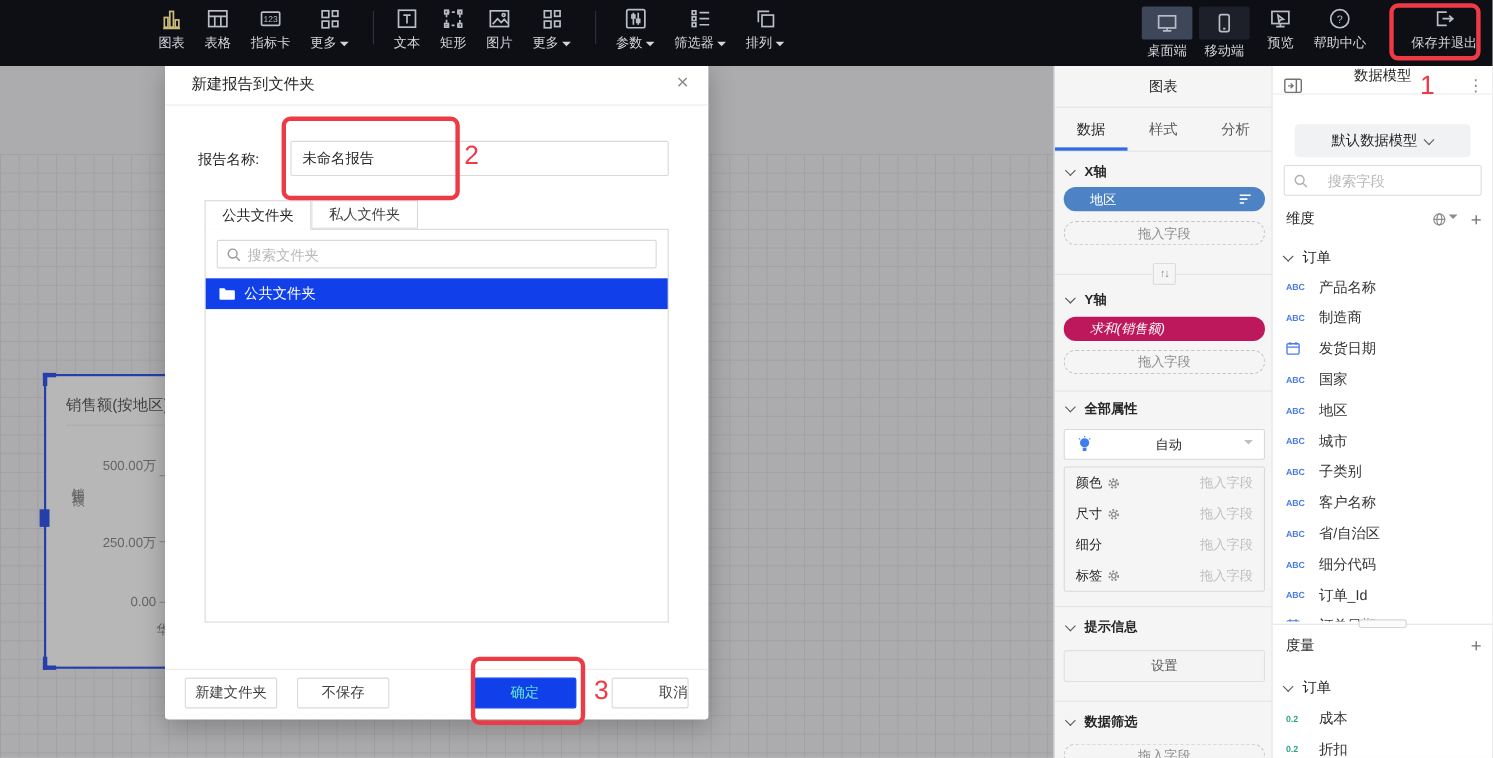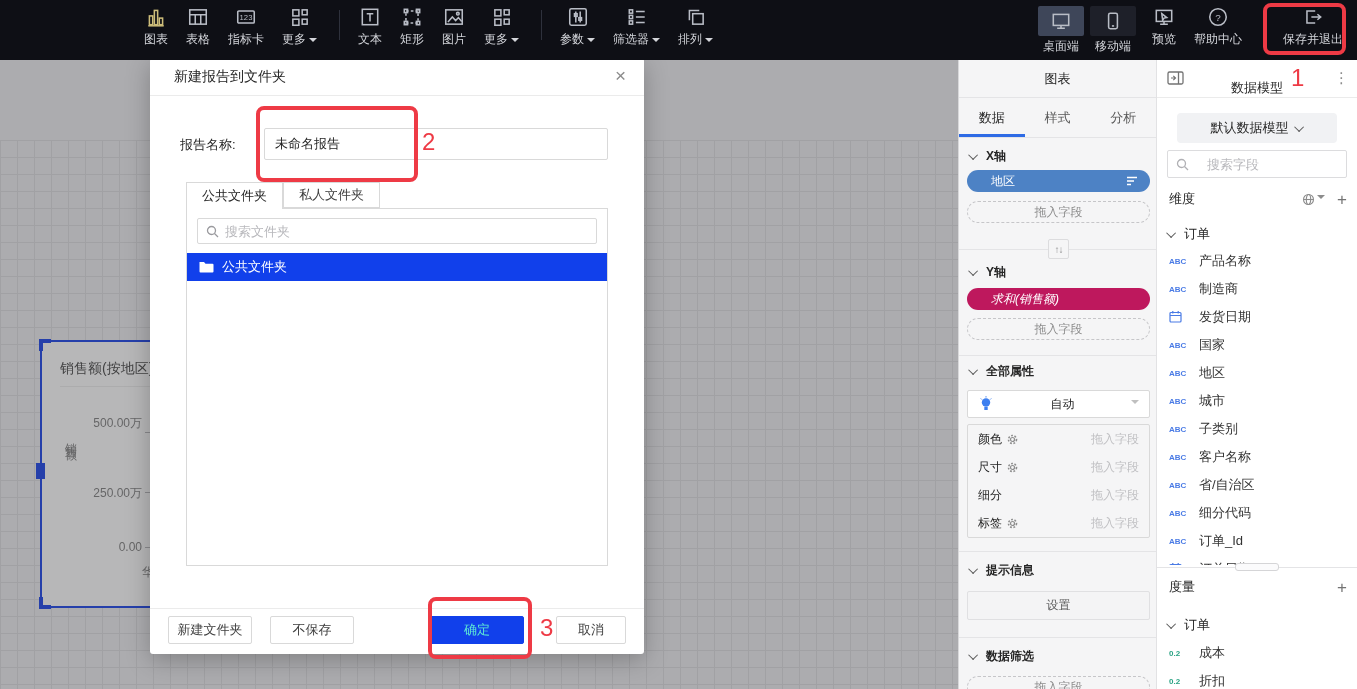--- a/index.html
+++ b/index.html
@@ -81,21 +81,21 @@
   .autobox { position:absolute; left:8px; width:183px; height:28px; background:#fff; border:1px solid #d9d9d9; border-radius:2px; display:flex; align-items:center; padding:0 10px; cursor:pointer; }
   .autobox .lbl { flex:1; text-align:center; font-size:12px; color:#262626; }
   .propsbox { position:absolute; left:8px; width:183px; border:1px solid #d9d9d9; border-radius:2px; }
   .prow { height:28px; display:flex; align-items:center; padding:0 10px; gap:5px; }
   .prow .pl { font-size:12px; color:#262626; }
   .prow .pr { margin-left:auto; font-size:12px; color:#bfbfc2; }
   .setbtn { position:absolute; left:8px; width:183px; height:29px; background:#f4f4f5; border:1px solid #e0e0e2; border-radius:2px; font-size:12px; color:#595959; display:flex; align-items:center; justify-content:center; cursor:pointer; }
 
   
   .dpanel { position:absolute; left:1157px; top:60px; width:200px; height:629px; background:#fff; overflow:hidden; z-index:6; }
-  .dp-head { position:relative; height:38px; border-bottom:1px solid #ebebeb; display:flex; align-items:flex-end; justify-content:center; font-size:13px; color:#262626; }
+  .dp-head { position:relative; height:26px; border-bottom:1px solid #ebebeb; display:flex; align-items:flex-start; justify-content:center; font-size:13px; color:#262626; }
   .dp-collapse { position:absolute; left:10px; top:10px; cursor:pointer; }
   .dp-more { position:absolute; right:8px; top:9px; font-size:15px; color:#8c8c8c; cursor:pointer; }
   .dp-select { position:absolute; left:20px; top:53px; width:160px; height:30px; background:#f1f2f4; border-radius:4px; display:flex; align-items:center; justify-content:center; gap:8px; font-size:13px; color:#262626; cursor:pointer; }
   .dp-search { position:absolute; left:10px; top:90px; width:180px; height:28px; border:1px solid #dcdcde; border-radius:2px; display:flex; align-items:center; padding:0 8px; gap:18px; }
   .dp-search input { border:none; outline:none; flex:1; width:100%; font-size:13px; font-family:inherit; }
   .dp-search input::placeholder { color:#b8b8bc; }
   .dp-row { position:absolute; left:12px; right:10px; display:flex; align-items:center; font-size:13px; color:#262626; }
   .dp-row .ricons { margin-left:auto; display:flex; align-items:center; gap:12px; color:#8c8c8c; }
   .plus { font-size:17px; color:#737373; line-height:1; cursor:pointer; }
   .fieldlist { position:absolute; left:0; top:187px; width:200px; height:318px; overflow:hidden; }
@@ -326,21 +326,21 @@
             <path d="M0.5,1 h4.5 l1.5,1.8 h7 a1,1 0 0 1 1,1 v6.7 a1,1 0 0 1 -1,1 h-12 a1,1 0 0 1 -1,-1 z" fill="#fff"></path>
           </svg>
         <span>公共文件夹</span>
       </div>
     </div>
 
     <div class="m-footer-line"></div>
     <button class="m-btn" style="left:18px; width:84px;">新建文件夹</button>
     <button class="m-btn" style="left:120px; width:84px;">不保存</button>
     <button class="m-btn primary" style="left:280px; width:94px;">确定</button>
-    <button class="m-btn" style="left:406px; width:70px;">取消</button>
+    <button class="m-btn" style="left:406px; width:70px;text-align:right;">取消</button>
   </div>
 
   <div class="cpanel">
     <div class="cp-head">图表</div>
     <div class="cp-tabs">
       <div class="cp-tab on">数据</div>
       <div class="cp-tab">样式</div>
       <div class="cp-tab">分析</div>
       <div class="cp-underline"></div>
     </div>

